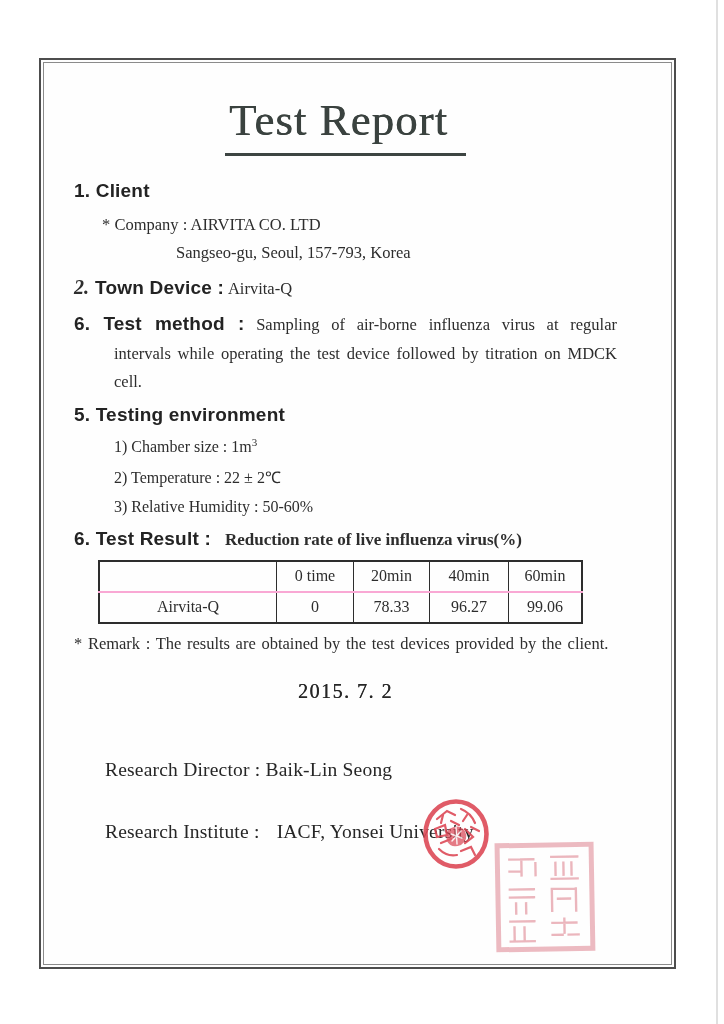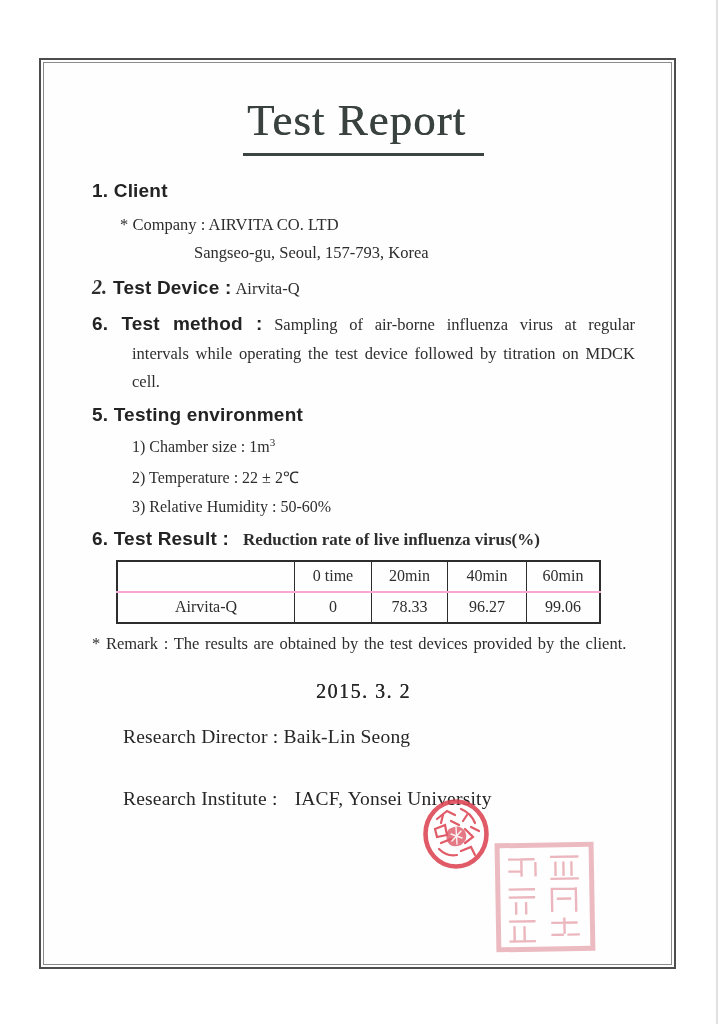--- a/index.html
+++ b/index.html
@@ -19,21 +19,21 @@
     position:absolute; left:39px; top:58px; width:637px; height:911px;
     border:2px solid #4d4d4d;
     box-sizing:border-box;
     background:#fefefe;
   }
   .frame-inner {
     position:absolute; left:2px; top:2px; right:2px; bottom:2px;
     border:1px solid #8b8b8b;
   }
   .content {
-    position:absolute; left:44px; top:58px; width:637px; height:758px;
+    position:absolute; left:26px; top:58px; width:637px; height:758px;
     box-sizing:border-box;
     padding:0 46px 0 48px;
   }
   .title-wrap { margin-top:36px; text-align:center; }
   .title-text {
     display:inline-block;
     font-family:"Liberation Serif", serif;
     font-size:45px;
     color:#3a423f;
     letter-spacing:1px;
@@ -106,21 +106,21 @@
   }
   .date-line {
     margin-top:22px; text-align:center;
     font-size:20px; letter-spacing:1.5px; color:#262626;
     text-shadow:0.3px 0 0 #262626;
   }
   .sig-line {
     font-size:19.5px; color:#262626; padding-left:31px;
     letter-spacing:0.2px;
   }
-  .sig-director  { margin-top:23px; }
+  .sig-director  { margin-top:56px; }
   .sig-institute { margin-top:40px; }
   .sig-institute .sig-name { margin-left:12px; }
   .stamp { position:absolute; pointer-events:none; }
   .stamp-round  { left:421px; top:797px; }
   .stamp-square { left:494px; top:841px; opacity:0.72; transform:rotate(-1deg); }
 </style>
 </head>
 <body>
 
 <div class="scan-edge"></div>
@@ -134,21 +134,21 @@
   <div class="title-wrap">
     <span class="title-text">Test Report</span>
   </div>
 
   <div class="sec-client h">1. Client</div>
   <div class="line-company v">* Company : AIRVITA CO. LTD</div>
   <div class="line-addr2 v">Sangseo-gu, Seoul, 157-793, Korea</div>
 
   <div class="sec-device">
     <span class="num-italic">2.</span>
-    <span class="h">Test Device :</span>
+    <span class="h">Town Device :</span>
     <span class="v">Airvita-Q</span>
   </div>
 
 
   <div class="sec-method">
     <span class="h">6. Test method :</span>
     <span class="v">Sampling of air-borne influenza virus at regular intervals while operating the test device followed by titration on MDCK cell.</span>
   </div>
 
   <div class="sec-env h">5. Testing environment</div>
@@ -179,21 +179,21 @@
           <td class="c-t20">78.33</td>
           <td class="c-t40">96.27</td>
           <td class="c-t60">99.06</td>
         </tr>
       </tbody>
     </table>
   </div>
 
   <div class="remark v">* Remark : The results are obtained by the test devices provided by the client.</div>
 
-  <div class="date-line">2015. 3. 2</div>
+  <div class="date-line">2015. 7. 2</div>
 
   <div class="sig-line sig-director">
     <span>Research Director :</span>
     <span class="sig-name">Baik-Lin Seong</span>
   </div>
 
   <div class="sig-line sig-institute">
     <span>Research Institute :</span>
     <span class="sig-name">IACF, Yonsei University</span>
   </div>

